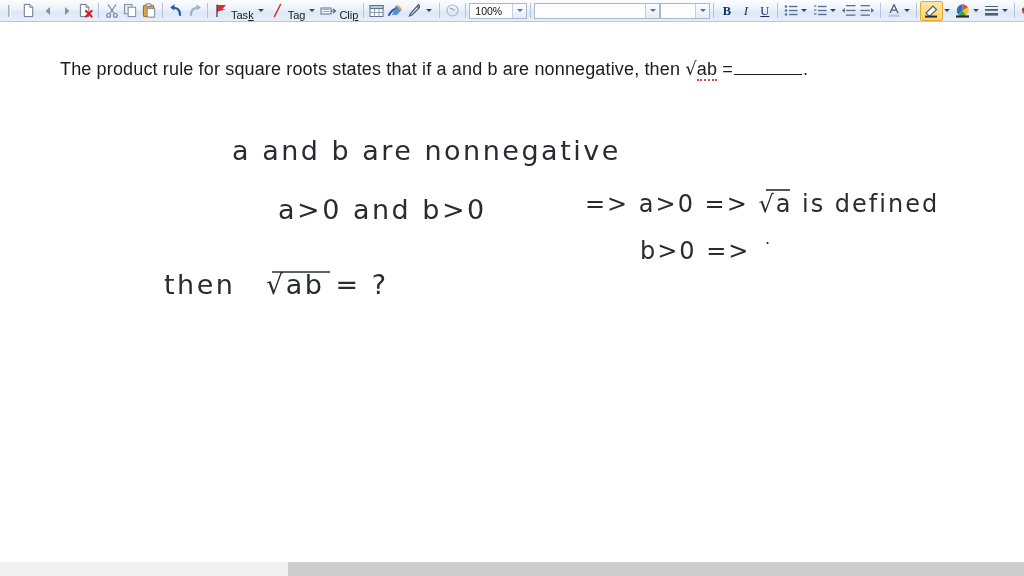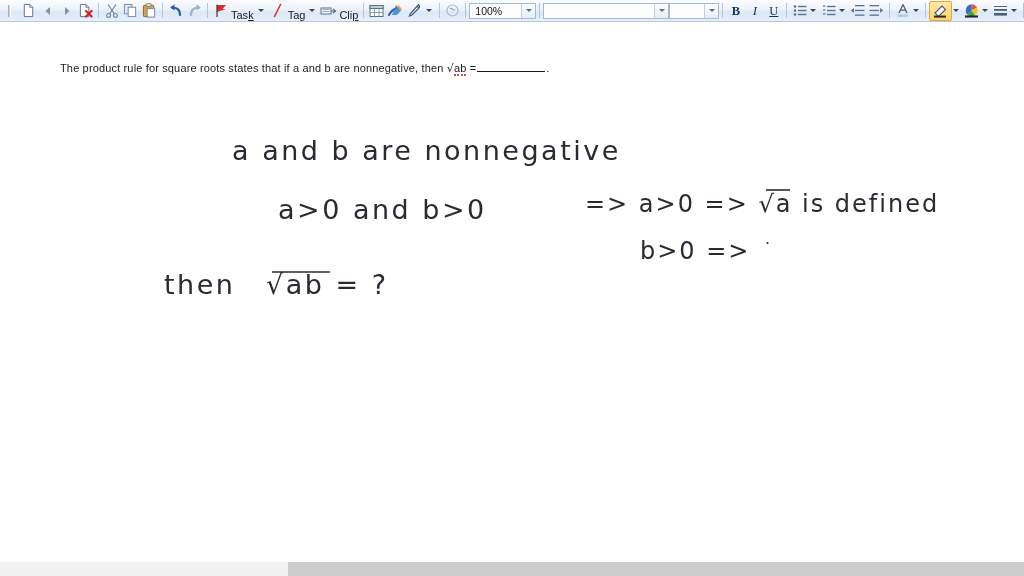--- a/index.html
+++ b/index.html
@@ -88,21 +88,21 @@
     justify-content: center;
     margin-left: 2px;
   }
   .combo .cbtn i {
     width: 0; height: 0;
     border-left: 3px solid transparent;
     border-right: 3px solid transparent;
     border-top: 3px solid #60707f;
     display: block;
   }
-  #combo-zoom { width: 67px; text-align: right; }
+  #combo-zoom { width: 58px; text-align: right; }
   #combo-font { width: 126px; }
   #combo-size { width: 50px; }
 
   .tb-txt {
     font-size: 12px;
     color: #12325c;
     font-family: "Liberation Serif", serif;
     line-height: 20px;
   }
   .bold-b { font-weight: bold; font-size: 12.5px; }
@@ -116,21 +116,21 @@
     position: absolute;
     left: 0; top: 22px;
     width: 1024px;
     height: 540px;
     background: #ffffff;
   }
   #typed-line {
     position: absolute;
     left: 60px;
     top: 36px;
-    font-size: 11px;
+    font-size: 18px;
     color: #1b1b1b;
     letter-spacing: 0.15px;
     white-space: nowrap;
   }
   .sqrt-glyph { font-family: "DejaVu Sans", sans-serif; }
   .spell {
     border-bottom: 2px dotted #d04a4a;
     padding-bottom: 0px;
   }
   .blank {

